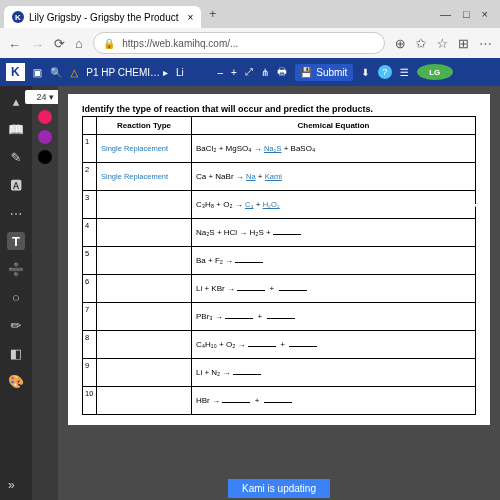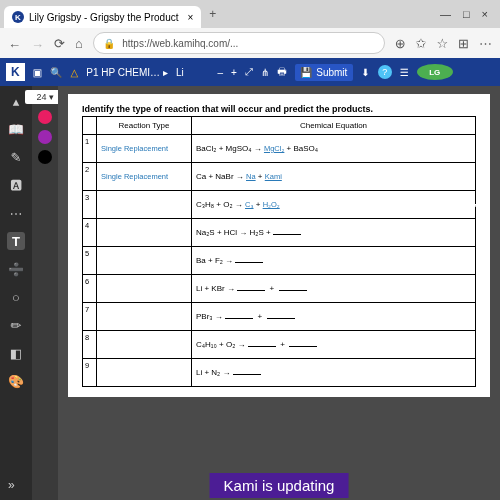--- a/index.html
+++ b/index.html
@@ -19,27 +19,27 @@
 .sidebar{width:32px;background:#2b2b2b;display:flex;flex-direction:column;align-items:center;padding-top:6px;gap:10px;color:#ccc}
 .sb-icon{width:18px;height:18px;display:flex;align-items:center;justify-content:center;font-size:13px}
 .sidebar2{width:26px;background:#3a3a3a;display:flex;flex-direction:column;align-items:center;padding-top:4px;gap:6px}
 .font-sz{background:#fff;color:#333;font-size:9px;padding:2px 2px;border-radius:2px;width:40px;text-align:center}
 .color-dot{width:14px;height:14px;border-radius:50%}
 .doc-area{flex:1;background:#4a4a4a;padding:8px 10px;overflow:hidden;position:relative}
 .doc{background:#fff;padding:10px 14px;font-size:8.5px;color:#000}
 .doc-title{font-weight:bold;font-size:9px;margin-bottom:0;line-height:1.3}
 table{border-collapse:collapse;width:100%}
 td,th{border:1px solid #000;padding:9px 4px;font-size:8px;vertical-align:middle}
-th{font-weight:normal;text-align:center;padding:4px}
+th{font-weight:bold;text-align:center;padding:4px}
 .num-col{width:14px;text-align:left;vertical-align:top;font-size:7.5px;padding:2px}
 .rt-col{width:95px}
 .ans{color:#2a7ab8;font-size:7.5px}
 .underline{text-decoration:underline}
 .blank{border-bottom:1px solid #000;display:inline-block;min-width:28px;height:7px}
-.status{position:absolute;bottom:2px;left:50%;transform:translateX(-50%);background:#4c1d95;color:#fff;font-size:15px;padding:4px 14px}
+.status{position:absolute;bottom:2px;left:50%;transform:translateX(-50%);background:#3b82f6;color:#fff;font-size:10px;padding:4px 14px}
 .cursor{position:absolute;right:18px;top:200px;font-size:12px;color:#fff}
 .expand{position:absolute;bottom:8px;left:8px;color:#ccc;font-size:12px}
 </style>
 </head>
 <body>
 
 <div class="titlebar">
   <div class="tab">
     <span class="tab-icon">K</span>
     <span>Lily Grigsby - Grigsby the Product</span>
@@ -117,21 +117,21 @@
             <tr>
               <th class="num-col"></th>
               <th class="rt-col">Reaction Type</th>
               <th>Chemical Equation</th>
             </tr>
         </tbody>
           <tbody id="tbody">
             <tr>
               <td class="num-col" rowspan="1">1</td>
               <td class="rt-col"><span class="ans">Single Replacement</span></td>
-              <td>BaCl₂ + MgSO₄ → <span class="ans underline">MgCl₂</span> + BaSO₄</td>
+              <td>BaCl₂ + MgSO₄ → <span class="ans underline">Na₂S</span> + BaSO₄</td>
             </tr>
             <tr>
               <td class="num-col" rowspan="1">2</td>
               <td class="rt-col"><span class="ans">Single Replacement</span></td>
               <td>Ca + NaBr → <span class="ans underline">Na</span>   +  <span class="ans underline">Kami</span></td>
             </tr>
             <tr>
               <td class="num-col" rowspan="1">3</td>
               <td class="rt-col"><span class="ans"></span></td>
               <td>C₃H₈ + O₂ → <span class="ans underline">C₃</span>   +  <span class="ans underline">H₂O₂</span></td>
@@ -159,20 +159,25 @@
             <tr>
               <td class="num-col" rowspan="1">8</td>
               <td class="rt-col"><span class="ans"></span></td>
               <td>C₄H₁₀ + O₂ → <span class="blank"></span>&nbsp;&nbsp;+&nbsp;&nbsp;<span class="blank"></span></td>
             </tr>
             <tr>
               <td class="num-col" rowspan="1">9</td>
               <td class="rt-col"><span class="ans"></span></td>
               <td>Li + N₂ → <span class="blank"></span></td>
             </tr>
+            <tr>
+              <td class="num-col" rowspan="1">10</td>
+              <td class="rt-col"><span class="ans"></span></td>
+              <td>HBr → <span class="blank"></span>&nbsp;&nbsp;+&nbsp;&nbsp;<span class="blank"></span></td>
+            </tr>
           </tbody>
       </table>
     </div>
     <div class="status">Kami is updating</div>
   </div>
 </div>
 <span class="cursor">↖</span>
 <span class="expand">»</span>
 
 </body></html>

